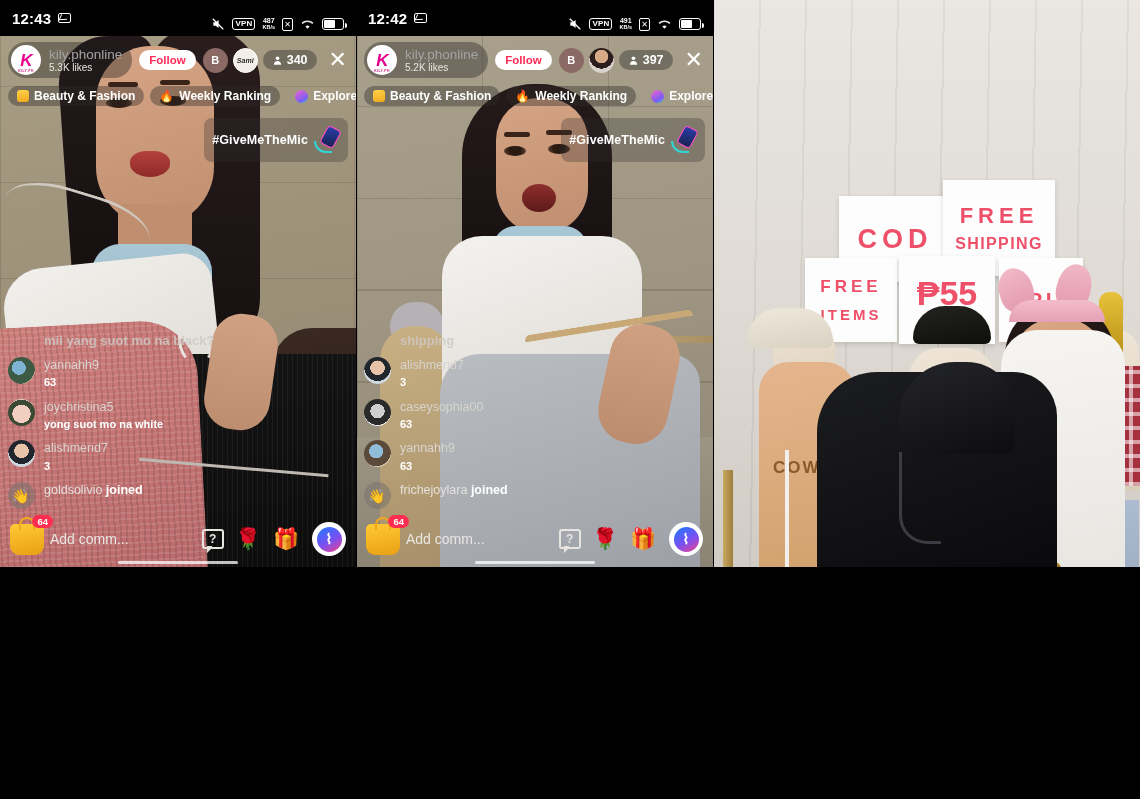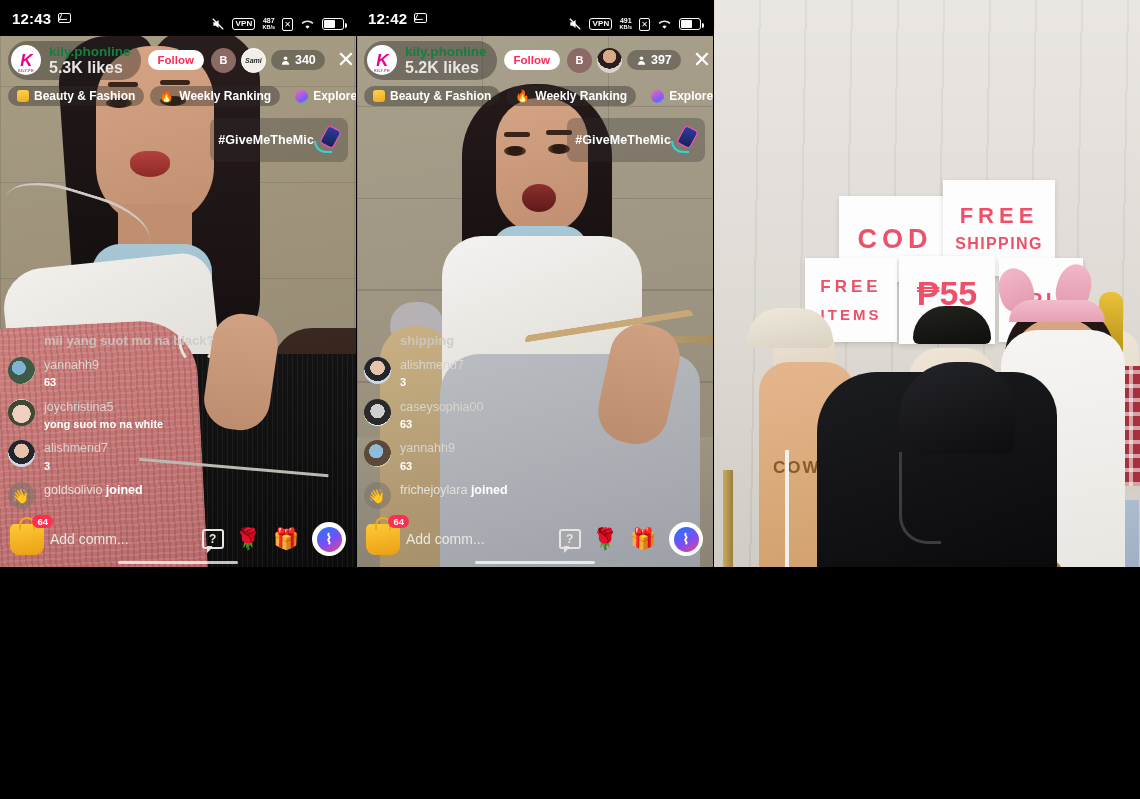--- a/index.html
+++ b/index.html
@@ -212,22 +212,22 @@
     display:flex; align-items:center; padding:0 8px; gap:7px; z-index:30; }
   .host-chip { display:flex; align-items:center; gap:8px;
     background:rgba(30,30,30,.38); border-radius:20px; padding:3px 10px 3px 3px; }
   .avatar { width:30px; height:30px; border-radius:50%; background:#fff;
     display:flex; align-items:center; justify-content:center; position:relative; flex:0 0 auto; }
   .avatar .k { color:#e8008f; font-weight:800; font-size:17px; font-style:italic;
     line-height:1; letter-spacing:-1px; }
   .avatar .tag { position:absolute; bottom:2px; left:0; right:0; font-size:3.4px;
     color:#c11a7a; letter-spacing:.4px; text-align:center; font-weight:700; }
   .host-meta { display:flex; flex-direction:column; line-height:1.12; }
-  .host-name { color:#15803d; font-size:13.5px; font-weight:700; white-space:nowrap; }
-  .host-likes { color:#e9e6e2; font-size:16px; font-weight:700; }
+  .host-name { color:#a3a3a3; font-size:13.5px; font-weight:400; white-space:nowrap; }
+  .host-likes { color:#e9e6e2; font-size:10px; font-weight:400; }
   .follow-btn { background:#fff; color:#fe2c55; font-size:11.5px; font-weight:700;
     border-radius:14px; padding:4px 10px; white-space:nowrap; }
   .viewer-group { display:flex; align-items:center; gap:5px; margin-left:auto; }
   .vw-av { width:25px; height:25px; border-radius:50%; display:flex; align-items:center;
     justify-content:center; font-size:11px; color:#fff; font-weight:600; flex:0 0 auto; }
   .vw-av.b { background:#8b6a66; }
   .vw-av.sami { background:#f3efe8; color:#2b2b2b; font-size:7px; font-style:italic;
     border:1.6px solid #fff; font-weight:700; }
   .vw-av.photo { background:radial-gradient(circle at 50% 34%, #d8a987 0 32%, #2a1d1b 33% 58%, #d8d4cd 59%); }
   .vw-count { display:flex; align-items:center; gap:4px; background:rgba(40,40,40,.4);
@@ -243,21 +243,21 @@
     white-space:nowrap; }
   .pill .gl { font-size:12px; }
   .pill.explore { margin-left:auto; background:transparent; padding-right:2px; }
   .badge-sq { width:12px; height:12px; border-radius:3px;
     background:linear-gradient(170deg,#ffd24a,#f0a91e); display:inline-block; }
   .badge-ball { width:13px; height:13px; border-radius:50%;
     background:linear-gradient(150deg,#f364c8,#7b5bf5 70%,#2ad0e0); display:inline-block; }
 
   
   .watermark { position:absolute; top:118px; right:8px; height:44px; display:flex;
-    align-items:center; gap:0; background:rgba(50,48,45,.30); border-radius:8px;
+    align-items:center; gap:6px; background:rgba(50,48,45,.30); border-radius:8px;
     padding:0 8px; z-index:25; }
   .wm-text { color:#fff; font-size:12.5px; font-weight:700; letter-spacing:.1px; }
   .wm-mic { width:26px; height:30px; position:relative; }
   .wm-mic .body { position:absolute; right:2px; top:2px; width:15px; height:20px;
     background:linear-gradient(160deg,#2b3da8,#18224f); border-radius:4px;
     border:1.6px solid #ff49c8; transform:rotate(28deg); }
   .wm-mic .tail { position:absolute; left:0; bottom:2px; width:18px; height:12px;
     border-bottom:2px solid #2fd6d8; border-left:2px solid #2fd6d8;
     border-radius:0 0 0 14px; }
 

